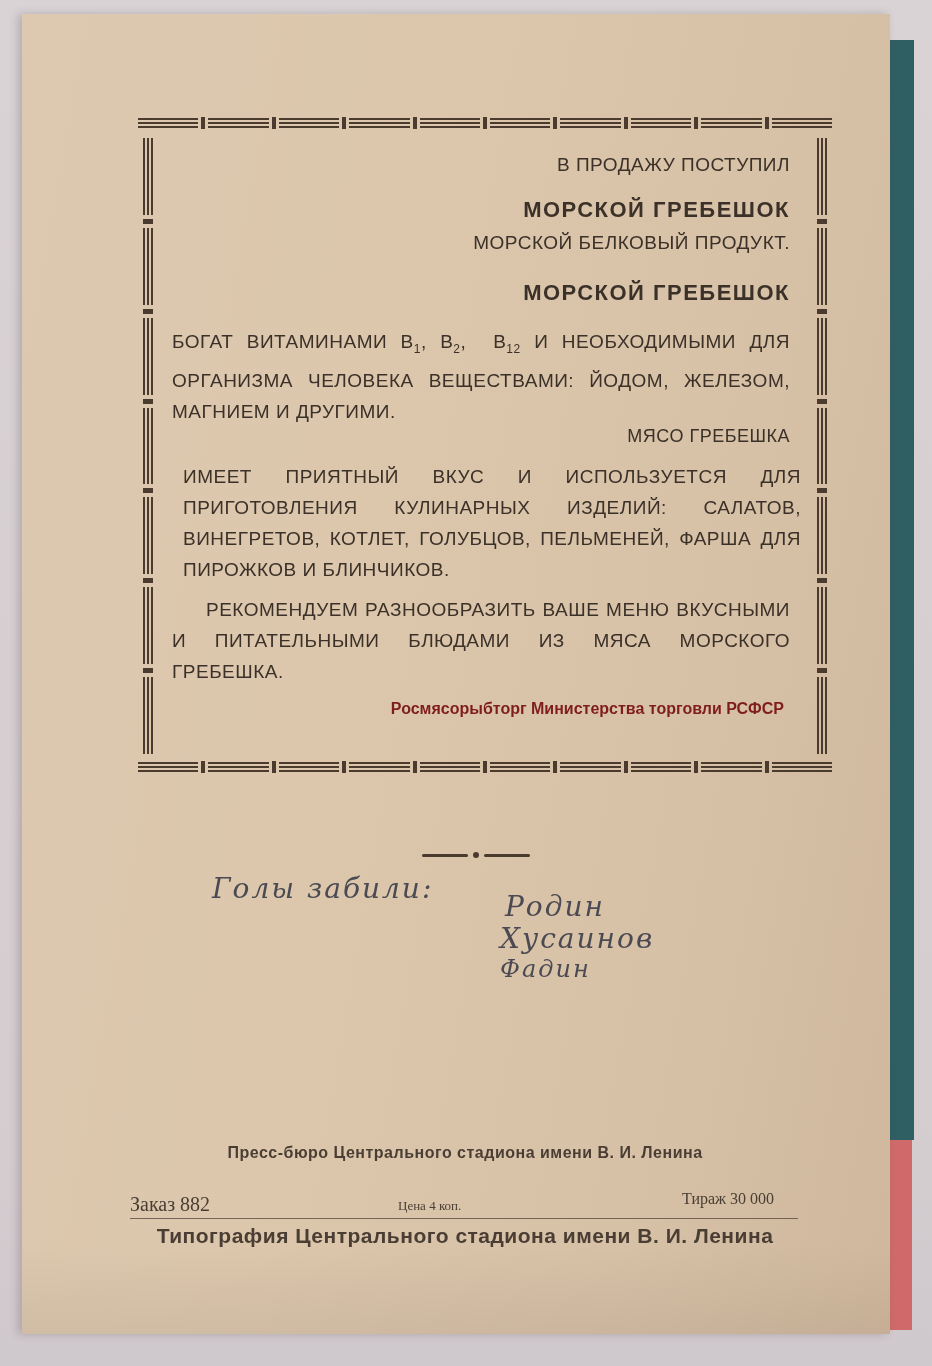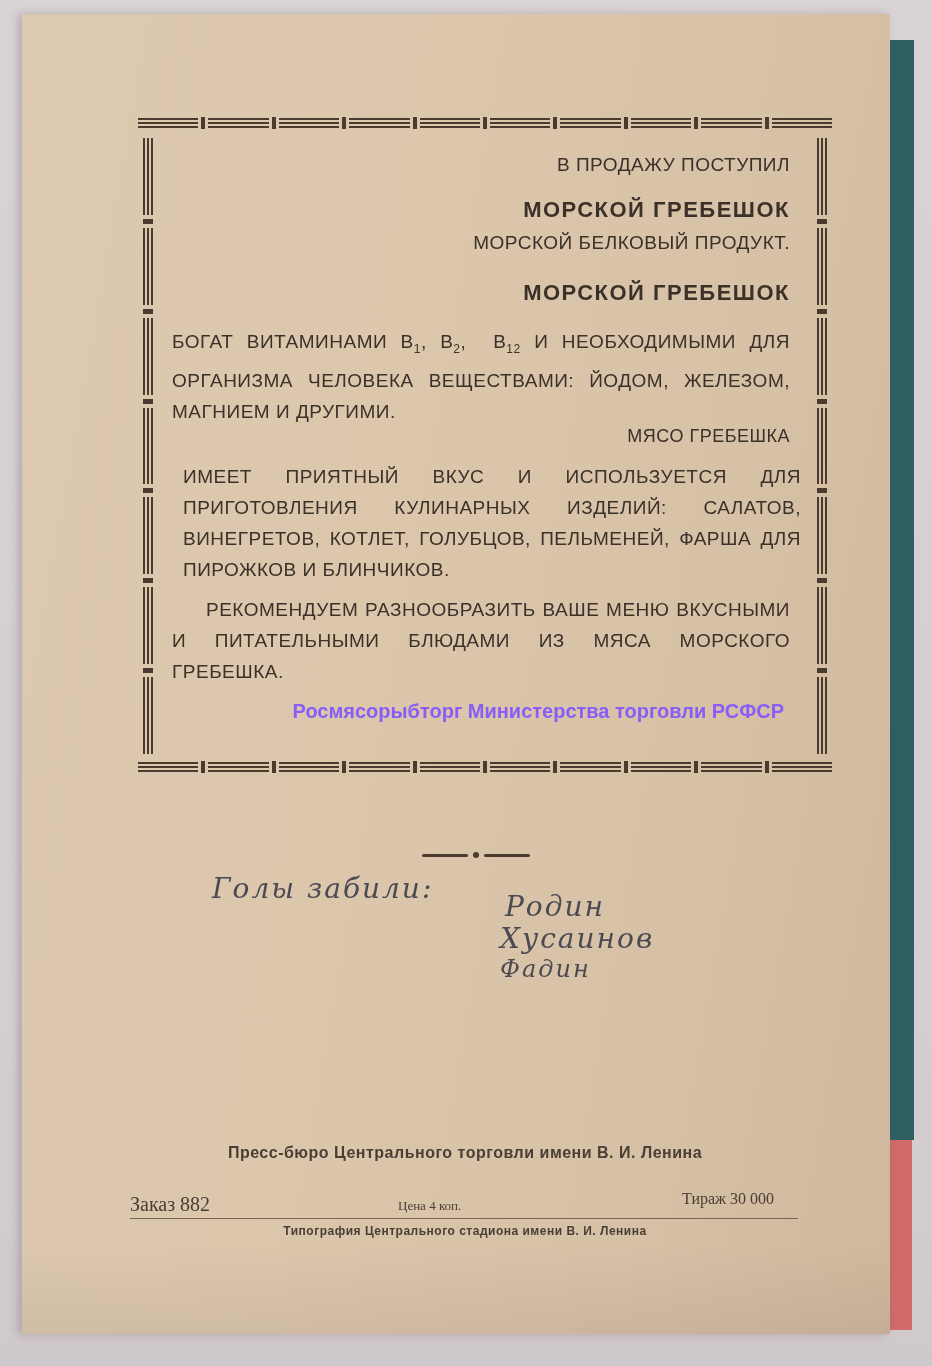--- a/index.html
+++ b/index.html
@@ -55,39 +55,39 @@
   .intro { top:154px; font-size:19px; }
   .h1 { font-size:22px; font-weight:bold; letter-spacing:1.5px; }
   .h1a { top:197px; }
   .sub { top:232px; font-size:19px; }
   .h1b { top:280px; }
   .para { left:172px; width:618px; font-size:19px; line-height:31px; text-align:justify; }
   .p1 { top:326px; }
   .meat { top:426px; font-size:18px; }
   .p2 { top:461px;margin-left:11px; }
   .p3 { top:594px; text-indent:34px; }
-  .sig { position:absolute; top:700px; right:148px; font-size:20px; font-weight:bold; font-family:"Liberation Sans", sans-serif; color:#8b5cf6; }
+  .sig { position:absolute; top:700px; right:148px; font-size:16px; font-weight:bold; font-family:"Liberation Sans", sans-serif; color:#7f1d1d; }
 
   .divider { position:absolute; left:422px; top:849px; width:108px; height:12px; display:flex; align-items:center; justify-content:space-between; }
   .divider .bar { width:46px; height:3px; background:#4a3b2e; border-radius:2px; }
   .divider .dot { width:6px; height:6px; background:#4a3b2e; border-radius:50%; }
 
   .hand { position:absolute; font-family:"DejaVu Serif", serif; font-style:italic; color:#4b4a52; font-size:28px; letter-spacing:2px; }
   .hand1 { left:212px; top:872px; }
   .hand2 { left:505px; top:890px; }
   .hand3 { left:500px; top:922px; }
   .hand4 { left:500px; top:955px; font-size:24px; }
 
   .foot { position:absolute; font-family:"Liberation Serif", serif; color:#4a3e34; }
   .press { left:150px; width:630px; text-align:center; top:1144px; font-size:16px; font-weight:bold; font-family:"Liberation Sans", sans-serif; letter-spacing:0.5px; }
   .order { left:130px; top:1193px; font-size:20px; }
   .price { left:398px; top:1198px; font-size:13px; }
   .tirage { left:682px; top:1190px; font-size:16px; }
   .rule { position:absolute; left:130px; top:1218px; width:668px; height:1px; background:#5a4c40; opacity:0.8; }
-  .typo { left:150px; width:630px; text-align:center; top:1224px; font-size:12px; font-weight:bold; font-family:"Liberation Sans", sans-serif; letter-spacing:0.5px; }
+  .typo { left:150px; width:630px; text-align:center; top:1224px; font-size:21px; font-weight:bold; font-family:"Liberation Sans", sans-serif; letter-spacing:0.5px; }
   sub { font-size:12px; }
 </style>
 </head>
 <body>
 
 <div class="cover-edge-teal"></div>
 <div class="cover-edge-red"></div>
 
 <div class="page"></div>
 
@@ -182,18 +182,18 @@
   <div class="bar"></div>
     <div class="dot"></div>
     <div class="bar"></div>
 </div>
 
 <div class="hand hand1">Голы забили:</div>
 <div class="hand hand2">Родин</div>
 <div class="hand hand3">Хусаинов</div>
 <div class="hand hand4">Фадин</div>
 
-<div class="foot press">Пресс-бюро Центрального торговли имени В. И. Ленина</div>
+<div class="foot press">Пресс-бюро Центрального стадиона имени В. И. Ленина</div>
 <div class="foot order">Заказ 882</div>
 <div class="foot price">Цена 4 коп.</div>
 <div class="foot tirage">Тираж 30 000</div>
 <div class="rule"></div>
 <div class="foot typo">Типография Центрального стадиона имени В. И. Ленина</div>
 
 </body></html>

